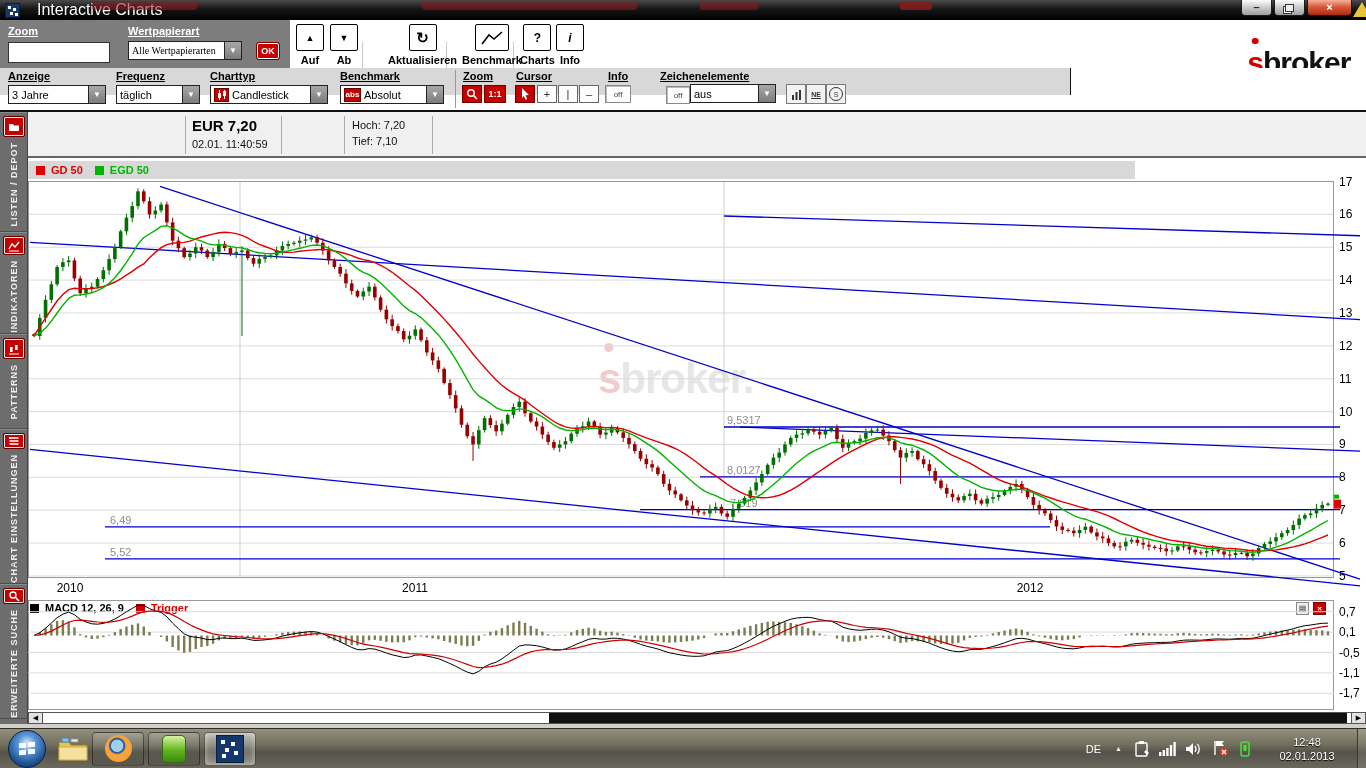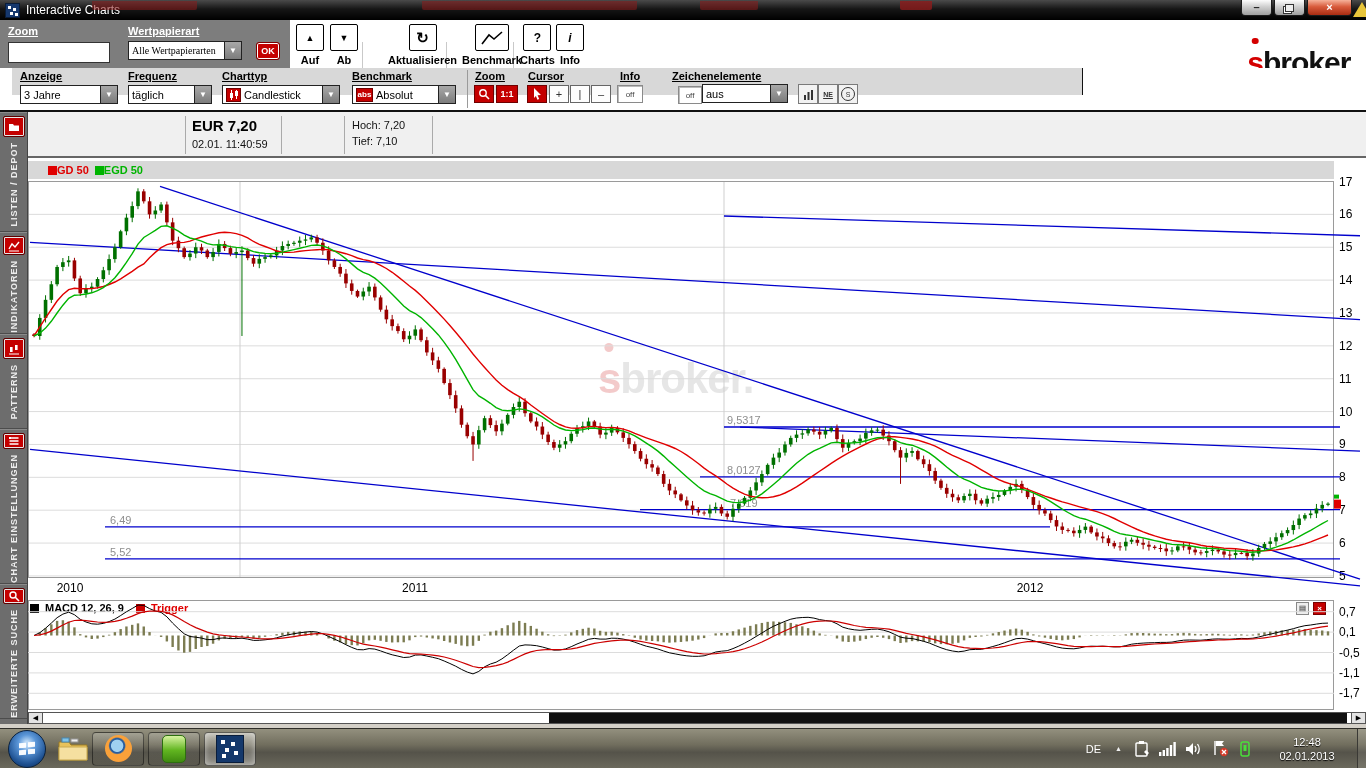--- a/index.html
+++ b/index.html
@@ -5,21 +5,21 @@
   html,body{margin:0;padding:0;width:1366px;height:768px;overflow:hidden;
     font-family:"Liberation Sans",sans-serif;background:#fff;}
   #app{position:relative;width:1366px;height:768px;}
   .abs{position:absolute;}
   
   #titlebar{left:0;top:0;width:1366px;height:20px;
     background:linear-gradient(#4a4a4a,#161616 45%,#000);display:flex;align-items:center;color:#fff;}
   #titlebar .appico{width:13px;height:13px;margin:0 6px 0 5px;background:#16386e;position:relative;border:1px solid #0a1d3a;}
   #titlebar .appico i{position:absolute;width:3px;height:3px;background:#fff;}
   .redpatch{position:absolute;top:1px;height:9px;opacity:.55;background:#8d1b1b;border-radius:0 0 2px 2px;}
-  #titlebar .title{font-size:12px;text-shadow:0 1px 2px #000;}
+  #titlebar .title{font-size:16px;text-shadow:0 1px 2px #000;margin-left:11px;}
   .winbtns{position:absolute;right:14px;top:0;display:flex;gap:2px;}
   .wbtn{width:29px;height:15px;border:1px solid #1c1c1c;border-top:none;border-radius:0 0 4px 4px;
     background:linear-gradient(#fdfdfd,#cfcfcf 45%,#9f9f9f);display:flex;align-items:center;justify-content:center;
     font-size:11px;font-weight:bold;color:#222;line-height:1;}
   .wbtn.close{width:43px;background:linear-gradient(#f6b29a,#d85b3c 45%,#a92c12);color:#fff;}
   .wbtn .rsq{width:7px;height:6px;border:1px solid #333;box-shadow:-2px 2px 0 -1px #fff,-2px 2px 0 0 #333;background:#eee;}
   .warntri{position:absolute;right:-5px;top:2px;width:0;height:0;border-left:9px solid transparent;
     border-right:9px solid transparent;border-bottom:15px solid #e8c53a;}
   
   #toolbar1{left:0;top:20px;width:1366px;height:48px;background:#fff;}
@@ -39,21 +39,21 @@
   .vsep1{position:absolute;top:22px;height:40px;width:1px;background:#c9c9c9;}
   
   .brand{font-weight:bold;letter-spacing:-1px;white-space:nowrap;}
   .brand .bs{color:#d40000;position:relative;display:inline-block;}
   .brand .bs::after{content:'';position:absolute;left:50%;transform:translateX(-50%);top:-0.28em;
     width:0.22em;height:0.22em;border-radius:50%;background:#d40000;}
   .brand .bt{color:#111;}
   #logo{right:10px;top:26px;font-size:30px;}
   
   #toolbar2{left:0;top:68px;width:1366px;height:42px;background:#fff;border-bottom:2px solid #111;}
-  #tb2gray{left:0;top:0;width:1070px;height:27px;background:#d8d8d8;border-right:1px solid #111;margin-left:12px;}
+  #tb2gray{left:0;top:0;width:1070px;height:27px;background:#d8d8d8;border-right:1px solid #111;}
   .t2lbl{position:absolute;top:2px;}
   .redbadge{background:#c40000;border:1px solid #6e0000;color:#fff;display:flex;align-items:center;justify-content:center;
     font-weight:bold;box-sizing:border-box;}
   .minibtn{background:#fdfdfd;border:1px solid #666;color:#333;display:flex;align-items:center;justify-content:center;
     font-size:11px;box-sizing:border-box;}
   .offbtn{background:#fff;border:1px solid #8a8a8a;font-size:8px;color:#444;display:flex;align-items:center;justify-content:center;box-shadow:1px 1px 0 #bbb inset;}
   .zicon{background:#f2f2f2;border:1px solid #7a7a7a;display:flex;align-items:center;justify-content:center;}
   .vsep2{position:absolute;top:2px;height:38px;width:1px;background:#9a9a9a;}
   
   #quotebar{left:0;top:112px;width:1366px;height:46px;background:#f0f0f0;border-bottom:2px solid #666;box-sizing:border-box;}
@@ -62,21 +62,21 @@
   .qsub{font-size:11px;color:#111;margin-top:4px;white-space:nowrap;}
   .green{color:#009200;}
   
   #sidebar{left:0;top:112px;width:28px;height:612px;background:#6d6d6d;border-right:1px solid #444;box-sizing:border-box;}
   .vtab{display:flex;flex-direction:column;align-items:center;padding-top:3px;border-top:1px solid #8a8a8a;border-bottom:1px solid #4c4c4c;box-sizing:border-box;}
   .vtab .tico{width:20px;height:19px;background:#c40000;border:1px solid #5e0000;border-radius:2px;
     display:flex;align-items:center;justify-content:center;margin-bottom:5px;box-shadow:0 0 0 1px #e8e8e8 inset;}
   .vtab .lbl{writing-mode:vertical-rl;transform:rotate(180deg);font-size:9px;font-weight:bold;color:#ececec;letter-spacing:1px;white-space:nowrap;}
   
   #chartbg{left:28px;top:158px;width:1338px;height:554px;background:#fff;}
-  #legendstrip{left:28px;top:161px;width:1306px;height:18px;background:#d8d8d8;display:flex;align-items:center;gap:0;padding-left:20px;box-sizing:border-box;}
+  #legendstrip{left:28px;top:161px;width:1107px;height:18px;background:#d8d8d8;display:flex;align-items:center;gap:6px;padding-left:8px;box-sizing:border-box;}
   .sw{width:9px;height:9px;display:inline-block;}
   .legtxt{font-size:11px;font-weight:bold;}
   .leg-red{color:#e00000;}.leg-green{color:#00b400;}.leg-black{color:#000;}
   #watermark{left:598px;top:355px;font-size:42px;opacity:1;}
   #watermark .bs{color:rgba(214,80,80,.30);}
   #watermark .bs::after{background:rgba(214,80,80,.30);}
   #watermark .bt{color:rgba(130,130,130,.20);}
   #macdhdr{left:30px;top:601px;height:14px;display:flex;align-items:center;gap:6px;}
   .mbtn{position:absolute;width:13px;height:13px;font-size:8px;display:flex;align-items:center;justify-content:center;box-sizing:border-box;}
   #plot{position:absolute;left:0;top:0;width:1366px;height:768px;pointer-events:none;}

